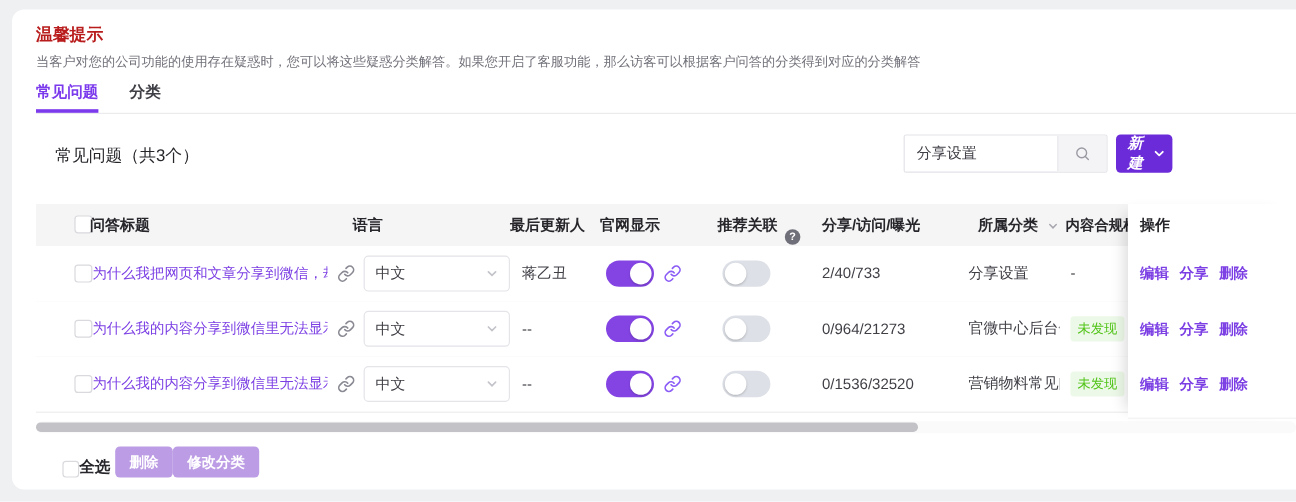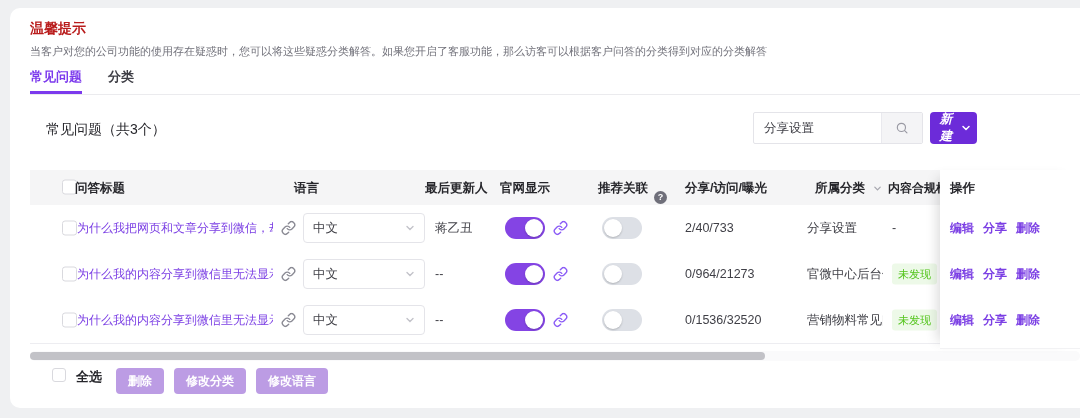--- a/index.html
+++ b/index.html
@@ -60,21 +60,21 @@
     position:absolute;left:930px;right:0;top:162px;height:178px;background:#fff;z-index:5;
     box-shadow:-10px 0 12px -8px rgba(0,0,0,.16);border-bottom:1px solid #f2f2f4;
   }
   .fixed-col .fhead{position:absolute;left:10px;top:10px;font-size:12.5px;font-weight:bold;color:#26262b;}
   .frow{position:absolute;left:10px;height:46px;display:flex;align-items:center;gap:9px;}
   .frow a{color:#7b3fe4;font-size:12px;font-weight:bold;text-decoration:none;cursor:pointer;}
   
   .hscroll{position:absolute;left:20px;right:0;top:343px;height:10px;background:#fafafb;border-radius:5px;}
   .hscroll .thumb{position:absolute;left:0;top:1px;width:735px;height:8px;background:#c2c2c7;border-radius:4px;cursor:grab;}
   
-  .footer{position:absolute;left:42px;top:360px;height:30px;display:flex;align-items:flex-start;gap:10px;}
+  .footer{position:absolute;left:42px;top:360px;height:30px;display:flex;align-items:flex-end;}
   .footer .cb{position:static;transform:none;width:14px;height:14px;}
   .select-all{font-size:13px;font-weight:bold;color:#26262b;margin-right:4px;}
   .btn-disabled{height:26px;border:0;border-radius:4px;background:#bc9ce4;color:#fff;font-size:12px;font-weight:bold;padding:0 12px;cursor:pointer;font-family:inherit;}
   svg{display:block;}
 </style>
 </head>
 <body>
 
 <div class="card">
 
@@ -267,16 +267,15 @@
 
   <div class="hscroll">
     <div class="thumb"></div>
   </div>
 
   <div class="footer">
     <span class="cb"></span>
     <span class="select-all">全选</span>
     <button class="btn-disabled">删除</button>
     <button class="btn-disabled">修改分类</button>
-    <button class="btn-disabled">修改语言</button>
   </div>
 
 </div>
 
 </body></html>

